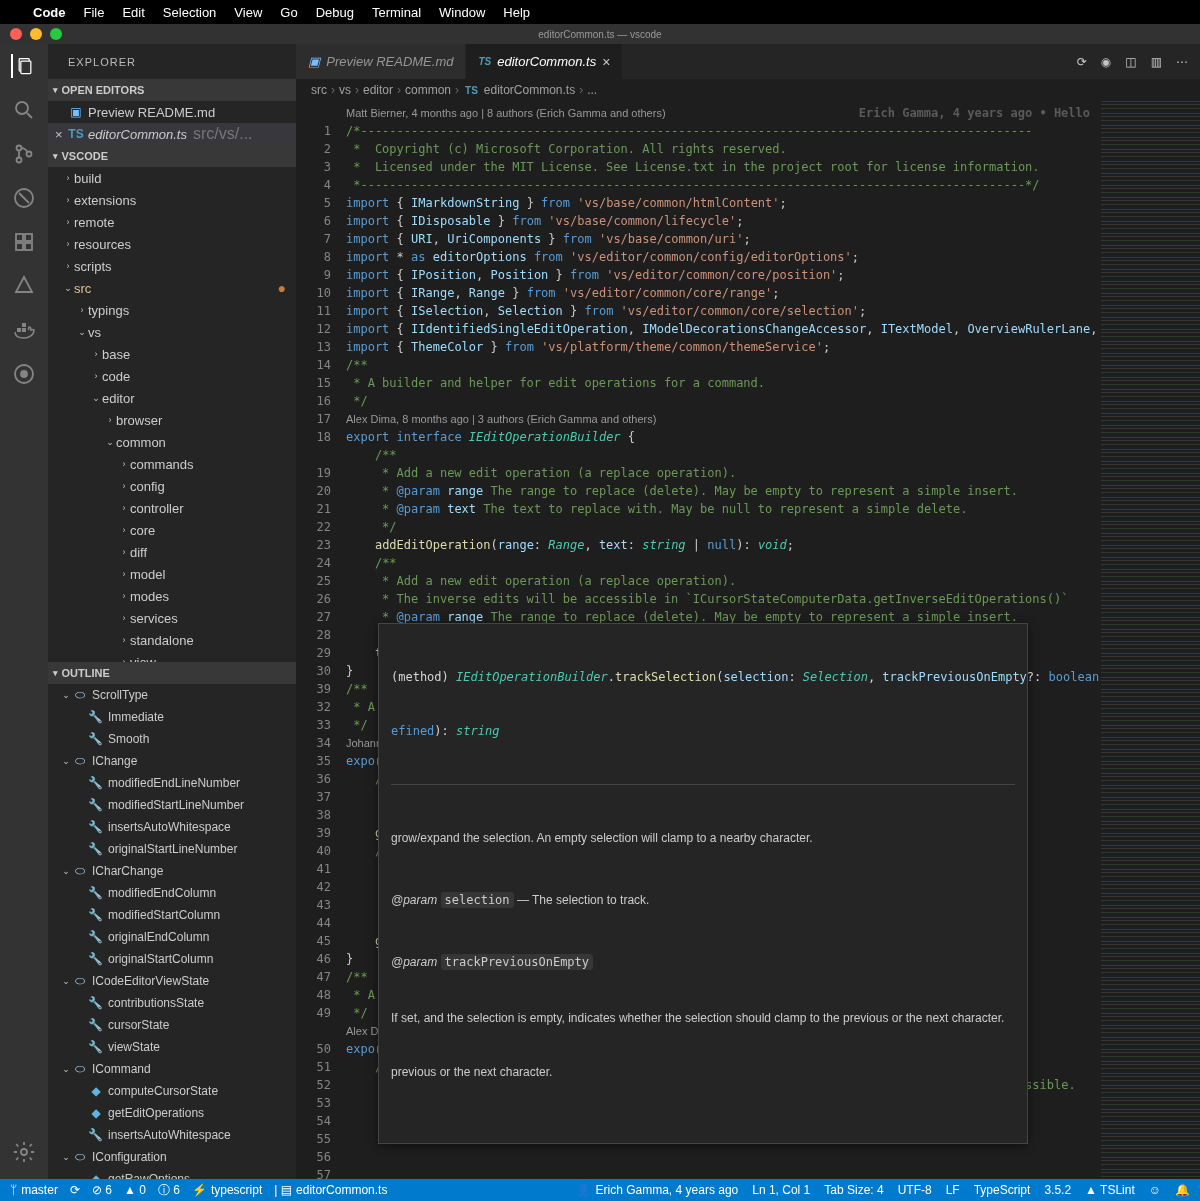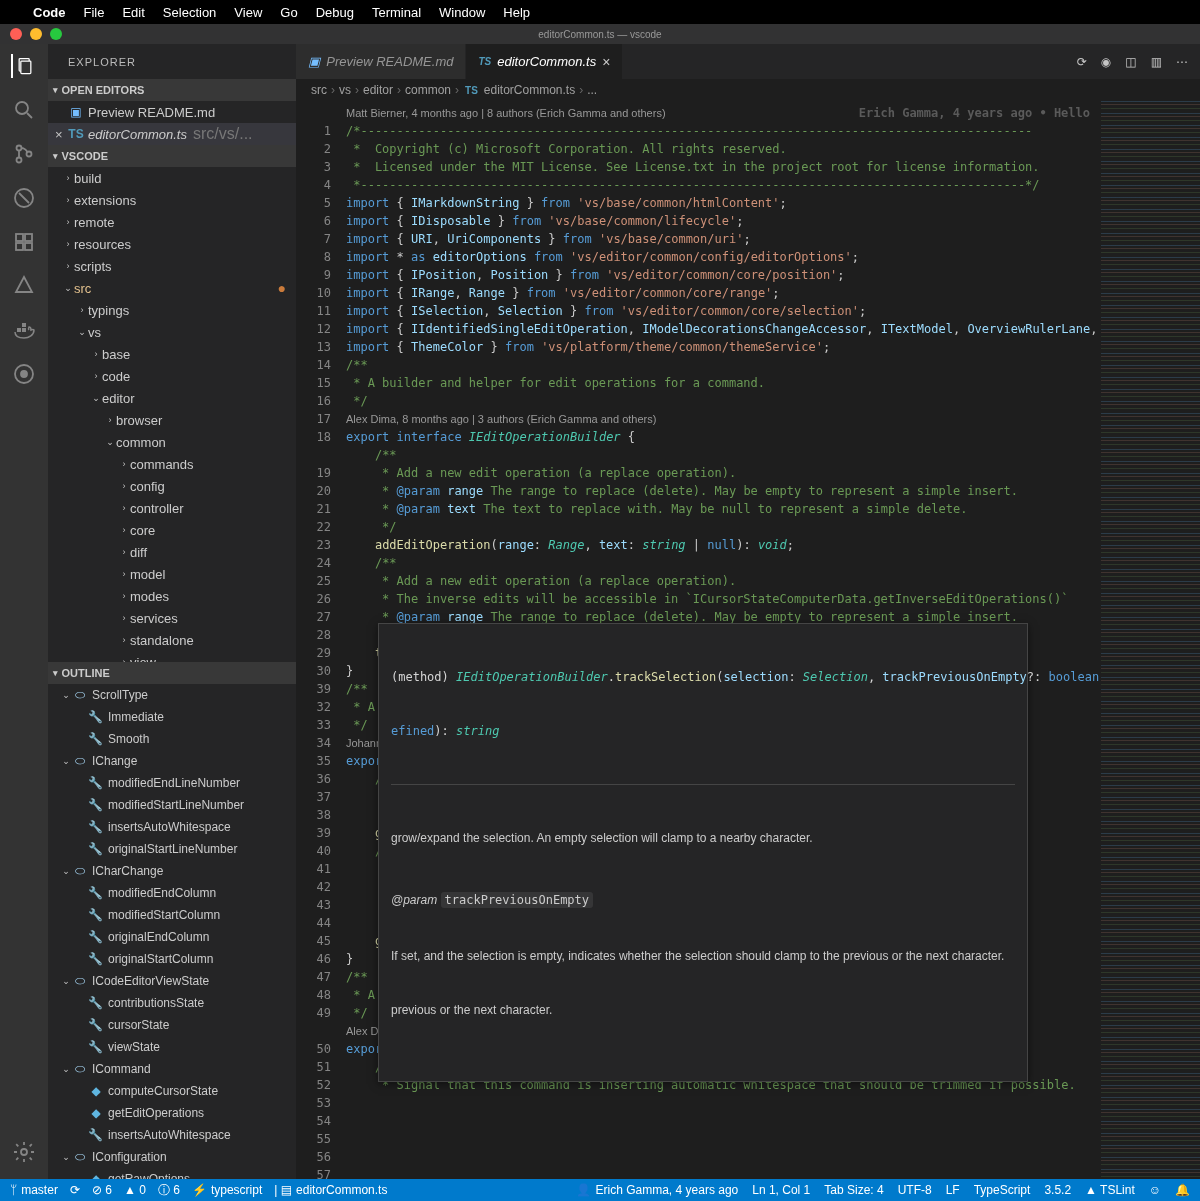--- a/index.html
+++ b/index.html
@@ -697,20 +697,21 @@
           <div class="line-num">56</div>
           <div class="line-num">57</div>
         </div>
       <div class="code" id="code"><div class="codelens">Matt Bierner, 4 months ago | 8 authors (Erich Gamma and others)</div><div><span class="c-cm">/*---------------------------------------------------------------------------------------------</span></div><div><span class="c-cm"> *  Copyright (c) Microsoft Corporation. All rights reserved.</span></div><div><span class="c-cm"> *  Licensed under the MIT License. See License.txt in the project root for license information.</span></div><div><span class="c-cm"> *--------------------------------------------------------------------------------------------*/</span></div><div></div><div><span class="c-kw">import</span> { <span class="c-pr">IMarkdownString</span> } <span class="c-kw">from</span> <span class="c-str">'vs/base/common/htmlContent'</span>;</div><div><span class="c-kw">import</span> { <span class="c-pr">IDisposable</span> } <span class="c-kw">from</span> <span class="c-str">'vs/base/common/lifecycle'</span>;</div><div><span class="c-kw">import</span> { <span class="c-pr">URI</span>, <span class="c-pr">UriComponents</span> } <span class="c-kw">from</span> <span class="c-str">'vs/base/common/uri'</span>;</div><div><span class="c-kw">import</span> * <span class="c-kw">as</span> <span class="c-pr">editorOptions</span> <span class="c-kw">from</span> <span class="c-str">'vs/editor/common/config/editorOptions'</span>;</div><div><span class="c-kw">import</span> { <span class="c-pr">IPosition</span>, <span class="c-pr">Position</span> } <span class="c-kw">from</span> <span class="c-str">'vs/editor/common/core/position'</span>;</div><div><span class="c-kw">import</span> { <span class="c-pr">IRange</span>, <span class="c-pr">Range</span> } <span class="c-kw">from</span> <span class="c-str">'vs/editor/common/core/range'</span>;</div><div><span class="c-kw">import</span> { <span class="c-pr">ISelection</span>, <span class="c-pr">Selection</span> } <span class="c-kw">from</span> <span class="c-str">'vs/editor/common/core/selection'</span>;</div><div><span class="c-kw">import</span> { <span class="c-pr">IIdentifiedSingleEditOperation</span>, <span class="c-pr">IModelDecorationsChangeAccessor</span>, <span class="c-pr">ITextModel</span>, <span class="c-pr">OverviewRulerLane</span>,  } </div><div><span class="c-kw">import</span> { <span class="c-pr">ThemeColor</span> } <span class="c-kw">from</span> <span class="c-str">'vs/platform/theme/common/themeService'</span>;</div><div></div><div><span class="c-cm">/**</span></div><div><span class="c-cm"> * A builder and helper for edit operations for a command.</span></div><div><span class="c-cm"> */</span></div><div class="codelens">Alex Dima, 8 months ago | 3 authors (Erich Gamma and others)</div><div><span class="c-kw">export</span> <span class="c-kw">interface</span> <span class="c-tp">IEditOperationBuilder</span> {</div><div>    <span class="c-cm">/**</span></div><div><span class="c-cm">     * Add a new edit operation (a replace operation).</span></div><div><span class="c-cm">     * </span><span class="c-doc">@param</span><span class="c-cm"> </span><span class="c-pr">range</span><span class="c-cm"> The range to replace (delete). May be empty to represent a simple insert.</span></div><div><span class="c-cm">     * </span><span class="c-doc">@param</span><span class="c-cm"> </span><span class="c-pr">text</span><span class="c-cm"> The text to replace with. May be null to represent a simple delete.</span></div><div><span class="c-cm">     */</span></div><div>    <span class="c-fn">addEditOperation</span>(<span class="c-pr">range</span>: <span class="c-tp">Range</span>, <span class="c-pr">text</span>: <span class="c-tp">string</span> | <span class="c-kw">null</span>): <span class="c-tp">void</span>;</div><div></div><div>    <span class="c-cm">/**</span></div><div><span class="c-cm">     * Add a new edit operation (a replace operation).</span></div><div><span class="c-cm">     * The inverse edits will be accessible in `ICursorStateComputerData.getInverseEditOperations()`</span></div><div><span class="c-cm">     * </span><span class="c-doc">@param</span><span class="c-cm"> </span><span class="c-pr">range</span><span class="c-cm"> The range to replace (delete). May be empty to represent a simple insert.</span></div><div><span class="c-cm">     * </span><span class="c-doc">@param</span><span class="c-cm"> </span><span class="c-pr">text</span><span class="c-cm"> The text to replace with. May be null to represent a simple delete.</span></div><div></div><div></div><div></div><div></div><div></div><div></div><div></div><div></div><div></div><div></div><div></div><div></div><div>    <span class="c-fn">trackSelection</span>(<span class="c-pr">selection</span>: <span class="c-tp">Selection</span>, <span class="c-pr">trackPreviousOnEmpty</span>?: <span class="c-tp">boolean</span>): <span class="c-tp">string</span>;</div><div>}</div><div></div><div><span class="c-cm">/**</span></div><div><span class="c-cm"> * A helper for computing cursor state after a command.</span></div><div><span class="c-cm"> */</span></div><div class="codelens">Johannes Rieken, 3 years ago | 2 authors (Erich Gamma and others)</div><div><span class="c-kw">export</span> <span class="c-kw">interface</span> <span class="c-tp">ICursorStateComputerData</span> {</div><div>    <span class="c-cm">/**</span></div><div><span class="c-cm">     * Get the inverse edit operations of the added edit operations.</span></div><div><span class="c-cm">     */</span></div><div>    <span class="c-fn">getInverseEditOperations</span>(): <span class="c-tp">IIdentifiedSingleEditOperation</span>[];</div><div>    <span class="c-cm">/**</span></div><div><span class="c-cm">     * Get a previously tracked selection.</span></div><div><span class="c-cm">     * </span><span class="c-doc">@param</span><span class="c-cm"> </span><span class="c-pr">id</span><span class="c-cm"> The unique identifier returned by `trackSelection`.</span></div><div><span class="c-cm">     * </span><span class="c-doc">@return</span><span class="c-cm"> The selection.</span></div><div><span class="c-cm">     */</span></div><div>    <span class="c-fn">getTrackedSelection</span>(<span class="c-pr">id</span>: <span class="c-tp">string</span>): <span class="c-tp">Selection</span>;</div><div>}</div><div></div><div><span class="c-cm">/**</span></div><div><span class="c-cm"> * A command that modifies text / cursor state on a model.</span></div><div><span class="c-cm"> */</span></div><div class="codelens">Alex Dima, 8 months ago | 2 authors (Erich Gamma and others)</div><div><span class="c-kw">export</span> <span class="c-kw">interface</span> <span class="c-tp">ICommand</span> {</div><div></div><div>    <span class="c-cm">/**</span></div><div><span class="c-cm">     * Signal that this command is inserting automatic whitespace that should be trimmed if possible.</span></div>
         <div class="gitblame">Erich Gamma, 4 years ago • Hello</div>
         <div class="hover-widget">
           <div><span class="c-pn">(method) </span><span class="c-tp">IEditOperationBuilder</span><span class="c-pn">.</span><span class="c-fn">trackSelection</span><span class="c-pn">(</span><span class="c-pr">selection</span><span class="c-pn">: </span><span class="c-tp">Selection</span><span class="c-pn">, </span><span class="c-pr">trackPreviousOnEmpty</span><span class="c-pn">?: </span><span class="c-kw">boolean</span><span class="c-pn"> | </span></div>
           <div><span class="c-kw">efined</span><span class="c-pn">): </span><span class="c-tp">string</span></div>
           <hr>
           <div class="docline">grow/expand the selection. An empty selection will clamp to a nearby character.</div>
+          <div class="docline" style="margin-top:8px"><i>@param</i> <span class="mono">selection</span> <span>— The selection to track.</span></div>
           <div class="docline" style="margin-top:8px"><i>@param</i> <span class="mono">trackPreviousOnEmpty</span></div>
           <div class="docline" style="margin-top:2px">If set, and the selection is empty, indicates whether the selection should clamp to the previous or the next character.</div>
           <div class="docline">previous or the next character.</div>
           
         </div>
       </div>
       <div class="minimap"></div>
     </div>
   </div>
 </div>

